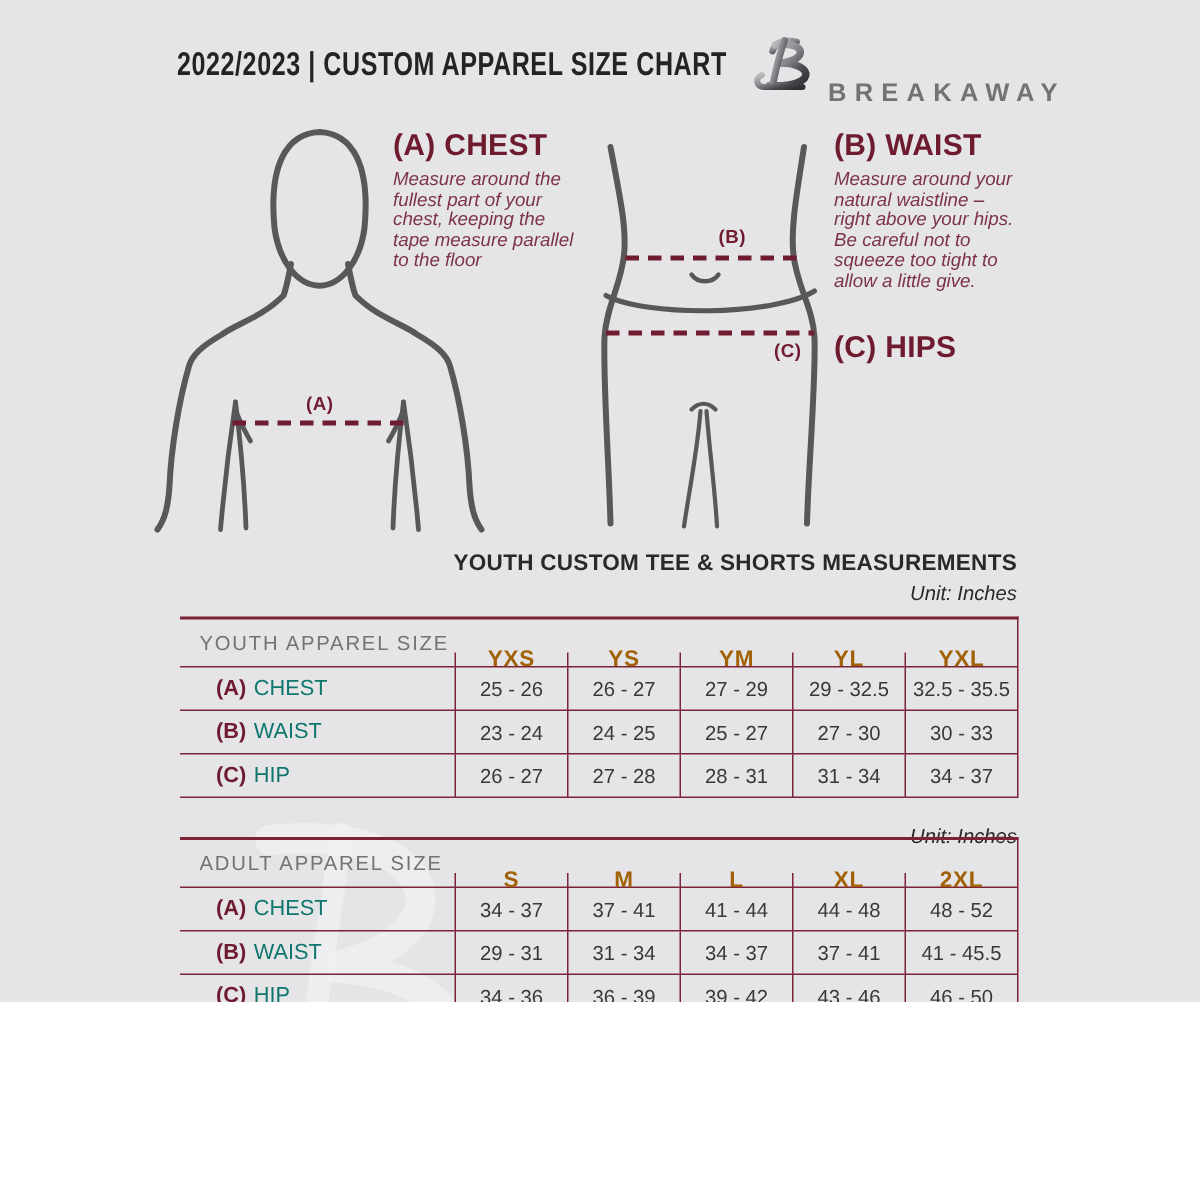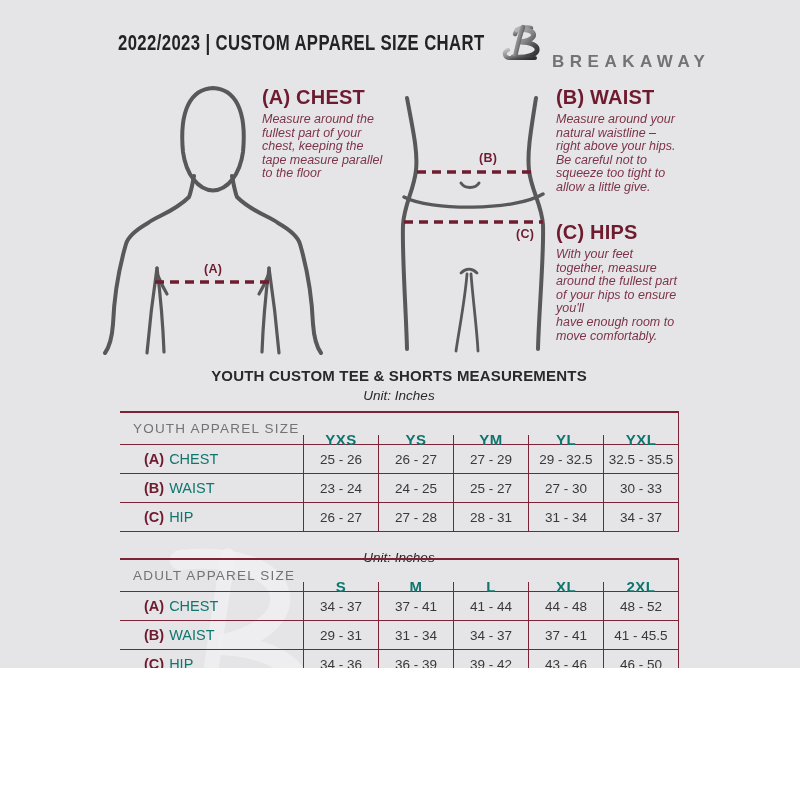--- a/index.html
+++ b/index.html
@@ -26,41 +26,41 @@
     font-size:20px;font-weight:800;color:#6e1b30;letter-spacing:.2px;white-space:nowrap;
   }
   .guide-p{
     font-size:12.5px;line-height:13.6px;font-style:italic;color:#7d3448;
     white-space:pre-line;width:170px;
   }
   .marker{
     font-size:12.5px;font-weight:800;color:#6f1c31;letter-spacing:.3px;
   }
   
-  .sec{left:120px;width:558px;text-align:center;}
+  .sec{left:120px;width:558px;text-align:right;}
   .sec .t{font-size:15px;font-weight:700;color:#29292b;letter-spacing:.2px;}
   .sec .u{font-size:13.5px;font-style:italic;color:#29292b;margin-top:4px;}
   
   .tbl{
     position:absolute;left:120px;display:grid;
     grid-template-columns:183px 75px 75px 75px 75px 75px;
     grid-template-rows:32px 29px 29px 29px;
     border-top:2px solid #7e2238;border-right:1.4px solid #7e2238;
   }
   .tbl>div{
     display:flex;align-items:center;justify-content:center;
     border-bottom:1.4px solid #7e2238;
     font-size:13.5px;color:#39393b;
   }
   .tbl>div.vl{border-left:1.4px solid #7e2238;}
   .tbl>div.hdr-label{
     justify-content:flex-start;padding-left:13px;
     font-size:13.5px;color:#737373;letter-spacing:1.2px;
   }
-  .tbl>div.hdr-size{font-size:15px;font-weight:700;color:#0f766e;letter-spacing:.5px;margin-top:22px;}
+  .tbl>div.hdr-size{font-size:15px;font-weight:700;color:#a16207;letter-spacing:.5px;margin-top:22px;}
   .tbl>div.row-label{justify-content:flex-start;padding-left:24px;font-size:14.5px;}
   .row-label .pfx{font-weight:800;color:#6e1b30;margin-right:5px;}
   .row-label .lbl{color:#0f766e;}
   
   .footer-bar{
     left:95px;top:740px;width:608px;height:48px;
     background:#7c2139;box-shadow:inset 0 0 0 1px rgba(0,0,0,.12);
   }
   svg{display:block;}
 </style>
@@ -134,27 +134,20 @@
 tape measure parallel
 to the floor</div>
   <div class="abs guide-h" style="left:556px;top:86px">(B) WAIST</div>
   <div class="abs guide-p" style="left:556px;top:113px">Measure around your
 natural waistline –
 right above your hips.
 Be careful not to
 squeeze too tight to
 allow a little give.</div>
   <div class="abs guide-h" style="left:556px;top:221px">(C) HIPS</div>
-  <div class="abs guide-p" style="left:556px;top:248px">With your feet
-together, measure
-around the fullest part
-of your hips to ensure
-you'll
-have enough room to
-move comfortably.</div>
 
   <div class="abs marker" style="left:204px;top:262px">(A)</div>
   <div class="abs marker" style="left:479px;top:151px">(B)</div>
   <div class="abs marker" style="left:516px;top:227px">(C)</div>
 
   <div class="abs sec" style="top:367px">
     <div class="t">YOUTH CUSTOM TEE &amp; SHORTS MEASUREMENTS</div>
     <div class="u">Unit: Inches</div>
   </div>
   <div class="tbl" style="top:411px">

